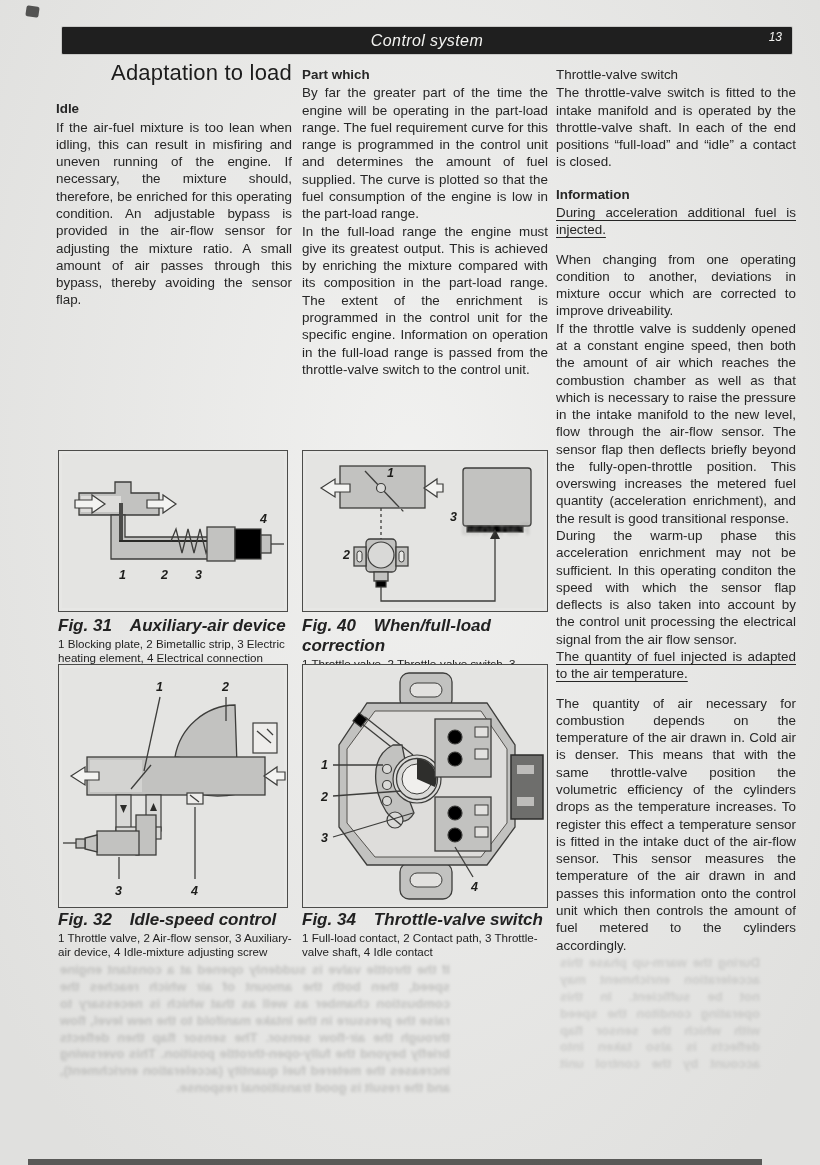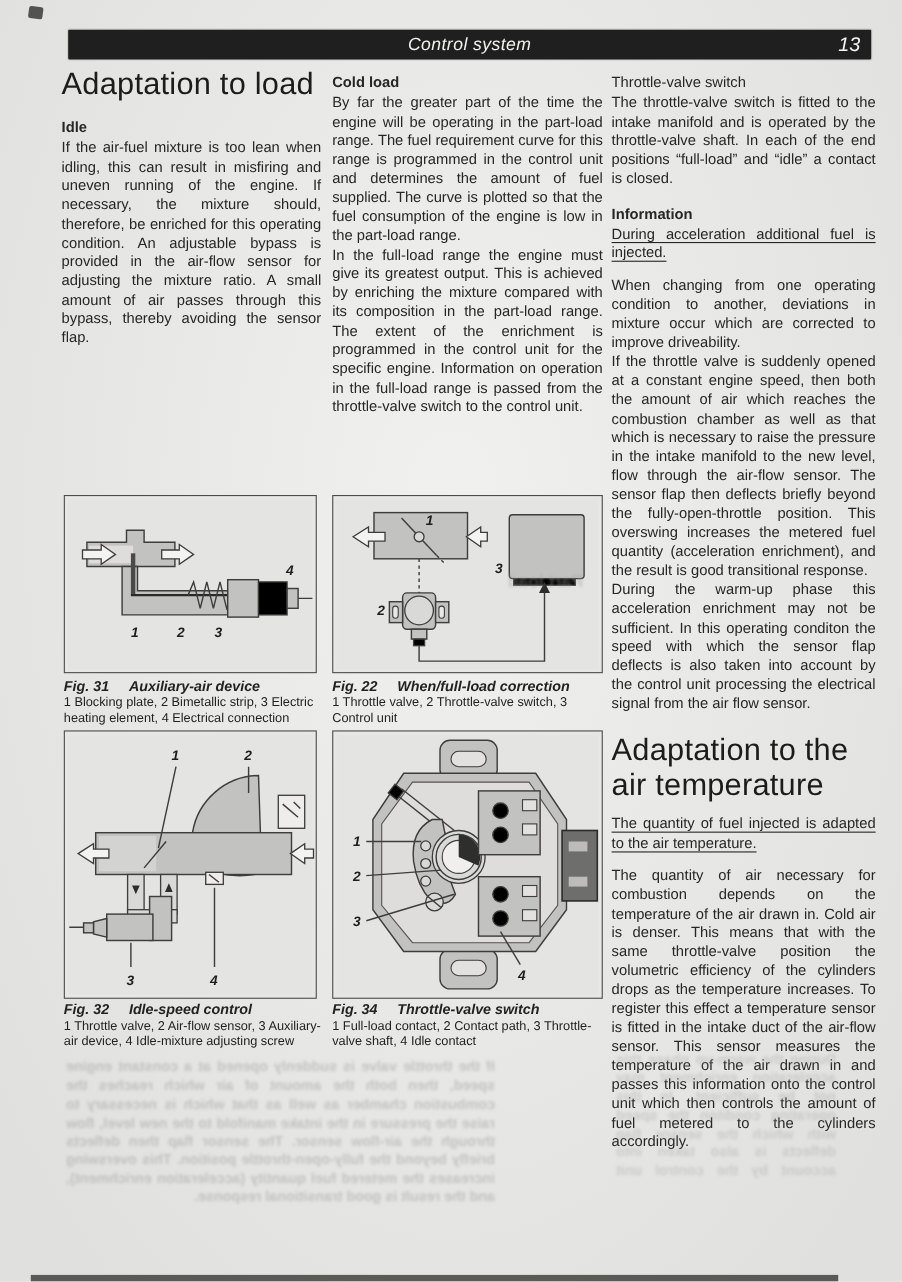--- a/index.html
+++ b/index.html
@@ -19,44 +19,44 @@
     position:absolute;left:62px;top:27px;width:730px;height:27px;
     background:#1f1f1f;border-radius:1px;
     display:flex;align-items:center;justify-content:center;
     box-shadow:0 0 0 1px #c9c9c7;
   }
   .bar .title{
     color:#f2f2f0;font-style:italic;font-size:16px;letter-spacing:.4px;
   }
   .bar .pagenum{
     position:absolute;right:10px;top:3px;color:#f2f2f0;font-style:italic;
-    font-size:18px;
+    font-size:12px;
   }
   .smudge{position:absolute;left:26px;top:6px;width:13px;height:11px;background:#3a3a38;opacity:.85;transform:rotate(8deg);border-radius:2px;}
 
   
   .col{position:absolute;text-align:justify;font-size:13.4px;line-height:1.29;}
   .col1{left:56px;top:60px;width:236px;}
   .col2{left:302px;top:66px;width:246px;}
   .col3{left:556px;top:66px;width:240px;}
 
-  h1.big{font-size:28px;font-weight:400;margin:0 0 14px 0;color:#1c1c1c;line-height:1.15;text-align:left;letter-spacing:.2px;}
+  h1.big{font-size:22px;font-weight:400;margin:0 0 14px 0;color:#1c1c1c;line-height:1.15;text-align:right;letter-spacing:.2px;}
   .subhead{font-weight:bold;margin:15px 0 1px 0;text-align:left;}
   .plainhead{margin:15px 0 1px 0;text-align:left;}
   .para{margin:0 0 0 0;}
   .gap{height:12px;}
   .underlined{text-decoration:underline;text-underline-offset:3px;text-decoration-thickness:1.2px;}
 
   
   .figbox{
     position:absolute;border:1.2px solid #4c4c4a;background:#e4e4e2;
     box-shadow:0 0 0 3px rgba(255,255,255,.12) inset;
   }
   .figcap{position:absolute;text-align:left;color:#222;}
-  .figcap .t{font-size:13px;font-weight:bold;font-style:italic;margin-bottom:1px;}
+  .figcap .t{font-size:17px;font-weight:bold;font-style:italic;margin-bottom:1px;}
   .figcap .t .fl{margin-right:18px;}
   .figcap .c{font-size:11.6px;line-height:1.22;}
 
   svg{display:block;}
   svg text.call{font:italic bold 12.5px "Liberation Sans",sans-serif;fill:#1d1d1b;}
   .ln{stroke:#3d3d3b;stroke-width:1.3;fill:none;}
   .fillg{fill:#c2c2c0;stroke:#3d3d3b;stroke-width:1.3;}
   .filll{fill:#d9d9d7;stroke:#3d3d3b;stroke-width:1.2;}
   .filld{fill:#98989
 6;stroke:#3d3d3b;stroke-width:1.2;}
@@ -86,35 +86,34 @@
     <span class="pagenum">13</span>
   </div>
 
   <div class="col col1">
     <h1 class="big">Adaptation to load</h1>
     <div class="subhead">Idle</div>
     <div class="para">If the air-fuel mixture is too lean when idling, this can result in misfiring and uneven running of the engine. If necessary, the mixture should, therefore, be enriched for this operating condition. An adjustable bypass is provided in the air-flow sensor for adjusting the mixture ratio. A small amount of air passes through this bypass, thereby avoiding the sensor flap.</div>
   </div>
 
   <div class="col col2">
-    <div class="subhead" style="margin-top:0">Cold load</div>
+    <div class="subhead" style="margin-top:0">Part which</div>
     <div class="para">By far the greater part of the time the engine will be operating in the part-load range. The fuel requirement curve for this range is programmed in the control unit and determines the amount of fuel supplied. The curve is plotted so that the fuel consumption of the engine is low in the part-load range.</div>
     <div class="para">In the full-load range the engine must give its greatest output. This is achieved by enriching the mixture compared with its composition in the part-load range. The extent of the enrichment is programmed in the control unit for the specific engine. Information on operation in the full-load range is passed from the throttle-valve switch to the control unit.</div>
   </div>
 
   <div class="col col3">
     <div class="plainhead" style="margin-top:0">Throttle-valve switch</div>
     <div class="para">The throttle-valve switch is fitted to the intake manifold and is operated by the throttle-valve shaft. In each of the end positions “full-load” and “idle” a contact is closed.</div>
     <div class="subhead">Information</div>
     <div class="para underlined">During acceleration additional fuel is injected.</div>
     <div class="gap"></div>
     <div class="para">When changing from one operating condition to another, deviations in mixture occur which are corrected to improve driveability.</div>
     <div class="para">If the throttle valve is suddenly opened at a constant engine speed, then both the amount of air which reaches the combustion chamber as well as that which is necessary to raise the pressure in the intake manifold to the new level, flow through the air-flow sensor. The sensor flap then deflects briefly beyond the fully-open-throttle position. This overswing increases the metered fuel quantity (acceleration enrichment), and the result is good transitional response.</div>
     <div class="para">During the warm-up phase this acceleration enrichment may not be sufficient. In this operating conditon the speed with which the sensor flap deflects is also taken into account by the control unit processing the electrical signal from the air flow sensor.</div>
-    <h1 class="big" style="margin:18px 0 10px 0">Adaptation to the air temperature</h1>
     <div class="para underlined">The quantity of fuel injected is adapted to the air temperature.</div>
     <div class="gap"></div>
     <div class="para">The quantity of air necessary for combustion depends on the temperature of the air drawn in. Cold air is denser. This means that with the same throttle-valve position the volumetric efficiency of the cylinders drops as the temperature increases. To register this effect a temperature sensor is fitted in the intake duct of the air-flow sensor. This sensor measures the temperature of the air drawn in and passes this information onto the control unit which then controls the amount of fuel metered to the cylinders accordingly.</div>
   </div>
 
   <div class="figbox" style="left:58px;top:450px;width:228px;height:160px">
     <svg width="228" height="160" viewBox="0 0 228 160">
 
       <path class="fillg" d="M20,42 h36 v-11 h16 v11 h28 v22 h-80 z"></path>
       <rect x="22" y="45" width="40" height="16" fill="#dedddb" stroke="none"></rect>
@@ -173,21 +172,21 @@
       <rect class="filld" x="164" y="75" width="56" height="6"></rect>
 
       <polyline class="ln" points="78,136 78,150 192,150 192,86"></polyline>
       <polygon points="187,88 197,88 192,78" fill="#2d2d2b"></polygon>
       <text class="call" x="84" y="26">1</text>
       <text class="call" x="40" y="108">2</text>
       <text class="call" x="147" y="70">3</text>
     </svg>
   </div>
   <div class="figcap" style="left:302px;top:616px;width:246px">
-    <div class="t"><span class="fl">Fig. 22</span><span>When/full-load correction</span></div>
+    <div class="t"><span class="fl">Fig. 40</span><span>When/full-load correction</span></div>
     <div class="c">1 Throttle valve, 2 Throttle-valve switch, 3 Control unit</div>
   </div>
 
   <div class="figbox" style="left:58px;top:664px;width:228px;height:242px">
     <svg width="228" height="242" viewBox="0 0 228 242">
 
       <path class="fillg" d="M178,100 L176,40 A62,62 0 0 0 116,92 Z"></path>
       <path class="ln" d="M120,122 Q162,142 206,118"></path>
       <circle class="filll" cx="178" cy="100" r="6"></circle>
       <line class="ln" x1="174" y1="96" x2="182" y2="104"></line>

